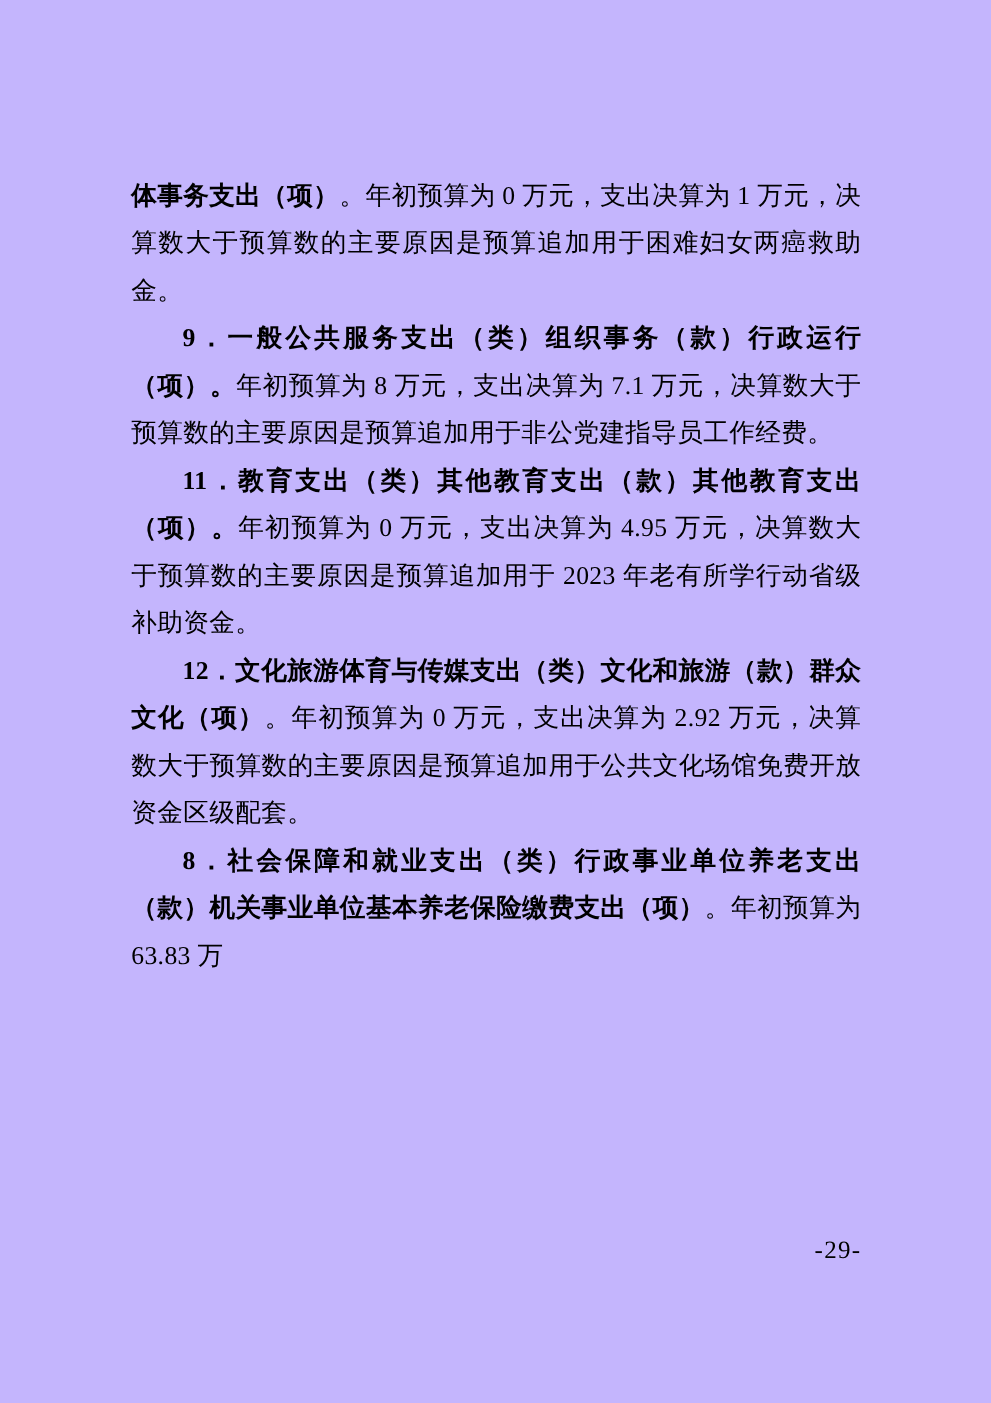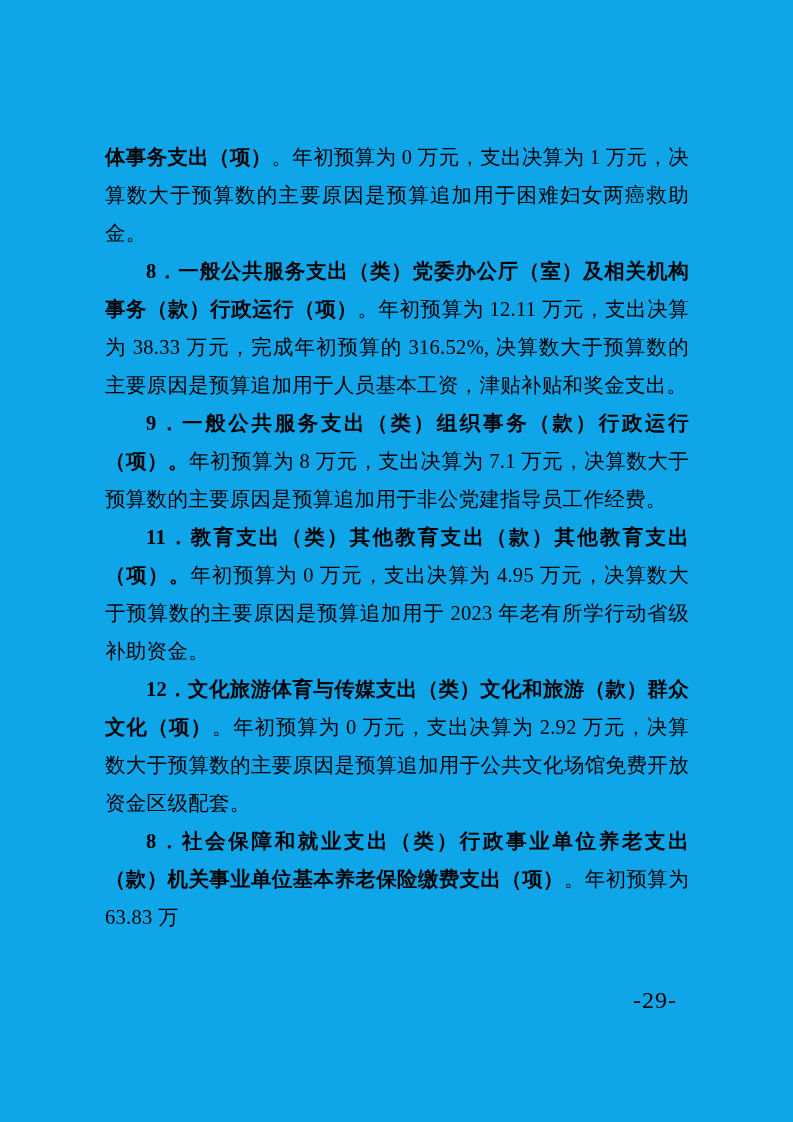--- a/index.html
+++ b/index.html
@@ -6,21 +6,21 @@
   html, body {
     background: #ffffff;
     font-family: "Liberation Serif", "DejaVu Serif", serif;
     color: #000000;
   }
   .page {
     position: relative;
     width: 793px;
     height: 1122px;
     margin: 0 auto;
-    background: #0ea5e9;
+    background: #c4b5fd;
     padding: 138px 104px 0 105px;
     overflow: hidden;
   }
   .doc-body {
     font-size: 20.5px;
     line-height: 38px;
     text-align: justify;
     text-justify: inter-ideograph;
     letter-spacing: 0.3px;
   }
@@ -30,36 +30,35 @@
   }
   p.para.no-indent {
     text-indent: 0;
   }
   .seg-bold {
     font-weight: 700;
   }
   .page-number {
     position: absolute;
     top: 986px;
-    right: 116px;
-    font-size: 24px;
+    right: 104px;
+    font-size: 20px;
     line-height: 28px;
     letter-spacing: 1px;
     text-align: center;
   }
 </style>
 </head>
 <body>
 
 <div class="page">
   <div class="doc-body">
 
     <p class="para no-indent"><span class="seg-bold">体事务支出（项）</span><span>。年初预算为 0 万元，支出决算为 1 万元，决算数大于预算数的主要原因是预算追加用于困难妇女两癌救助金。</span></p>
 
-    <p class="para"><span class="seg-bold">8．一般公共服务支出（类）党委办公厅（室）及相关机构事务（款）行政运行（项）</span><span>。年初预算为 12.11 万元，支出决算为 38.33 万元，完成年初预算的 316.52%, 决算数大于预算数的主要原因是预算追加用于人员基本工资，津贴补贴和奖金支出。</span></p>
 
     <p class="para"><span class="seg-bold">9．一般公共服务支出（类）组织事务（款）行政运行（项）。</span><span>年初预算为 8 万元，支出决算为 7.1 万元，决算数大于预算数的主要原因是预算追加用于非公党建指导员工作经费。</span></p>
 
 
     <p class="para"><span class="seg-bold">11．教育支出（类）其他教育支出（款）其他教育支出（项）。</span><span>年初预算为 0 万元，支出决算为 4.95 万元，决算数大于预算数的主要原因是预算追加用于 2023 年老有所学行动省级补助资金。</span></p>
 
     <p class="para"><span class="seg-bold">12．文化旅游体育与传媒支出（类）文化和旅游（款）群众文化（项）</span><span>。年初预算为 0 万元，支出决算为 2.92 万元，决算数大于预算数的主要原因是预算追加用于公共文化场馆免费开放资金区级配套。</span></p>
 
     <p class="para"><span class="seg-bold">8．社会保障和就业支出（类）行政事业单位养老支出（款）机关事业单位基本养老保险缴费支出（项）</span><span>。年初预算为 63.83 万</span></p>
 

